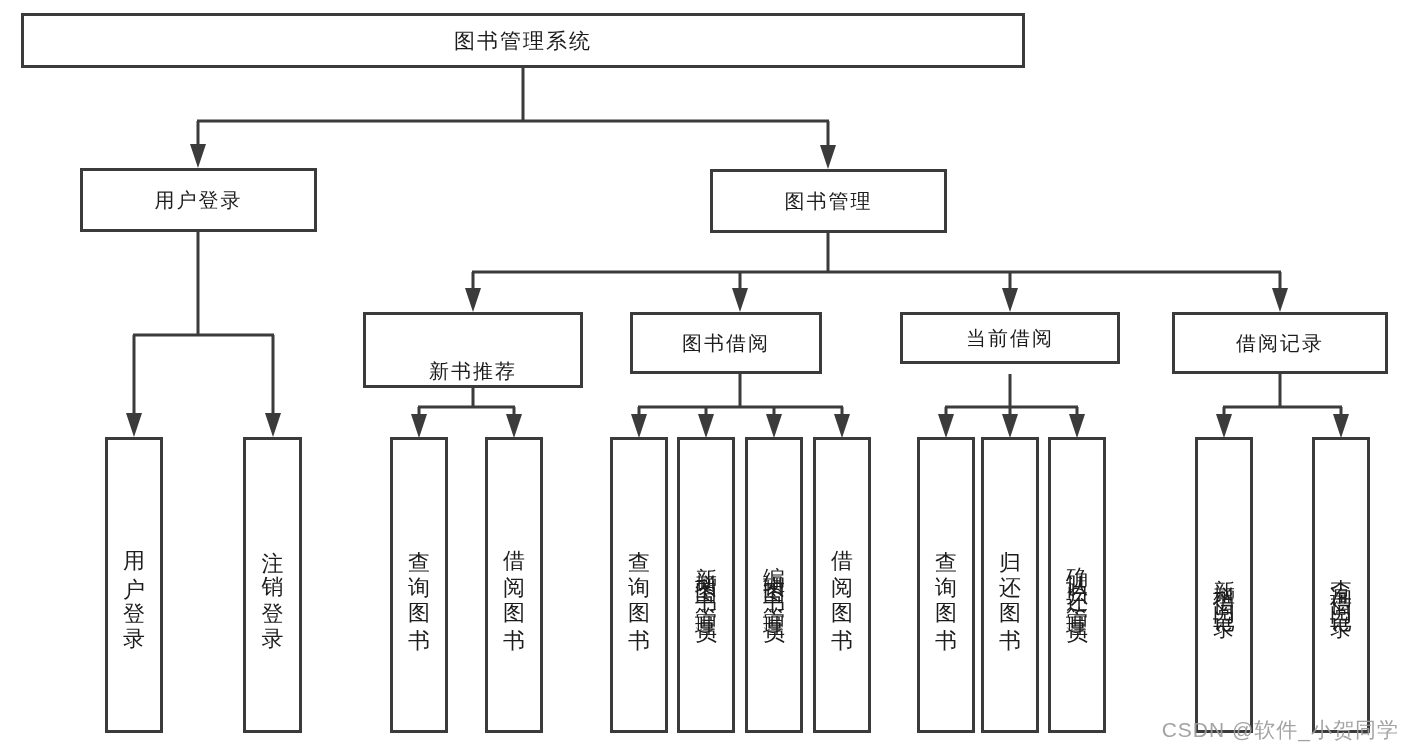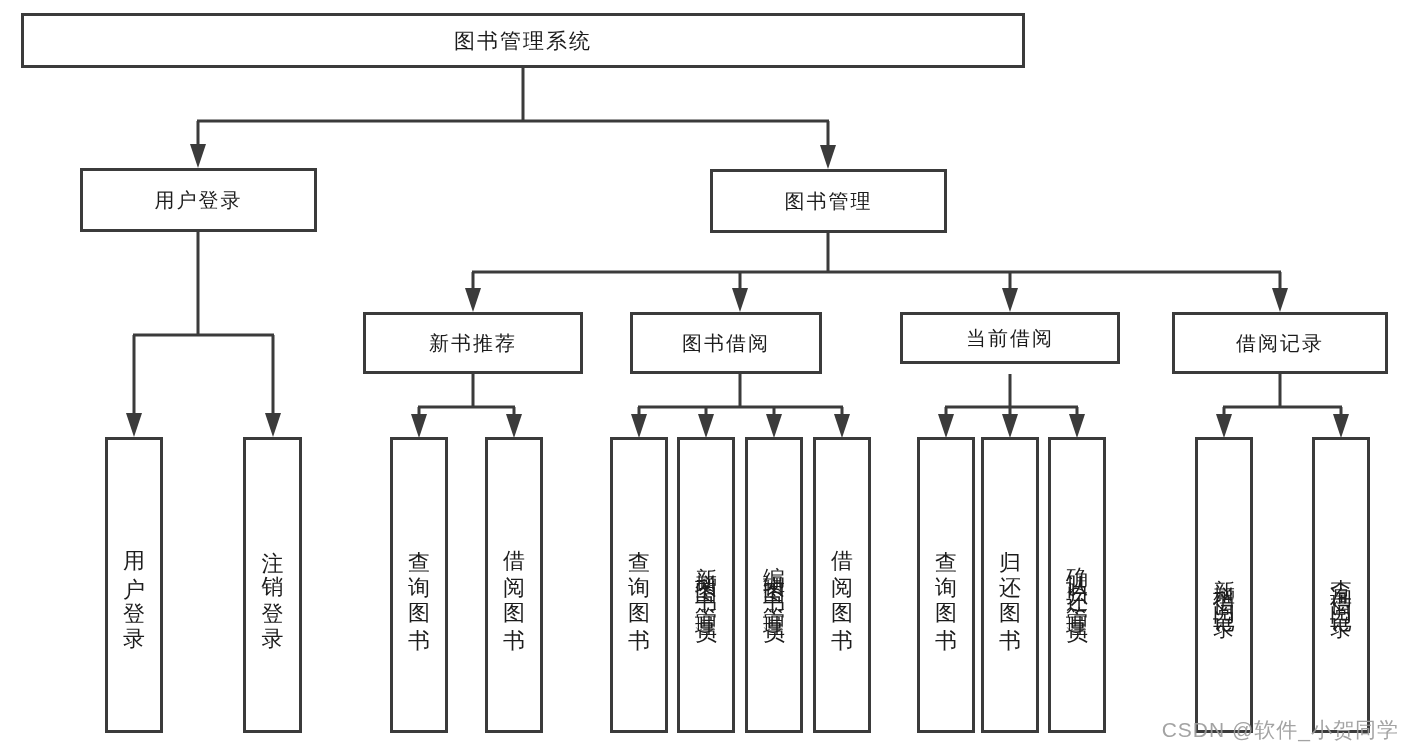--- a/index.html
+++ b/index.html
@@ -79,21 +79,21 @@
     <span>图书管理系统</span>
   </div>
 
   <div class="node h-node" style="left:80px;top:168px;width:237px;height:64px;">
     <span>用户登录</span>
   </div>
   <div class="node h-node" style="left:710px;top:169px;width:237px;height:64px;">
     <span>图书管理</span>
   </div>
 
-  <div class="node h-node" style="left:363px;top:312px;width:220px;height:62px;">
+  <div class="node h-node" style="left:363px;top:312px;width:220px;height:76px;align-items:flex-end;">
     <span>新书推荐</span>
   </div>
   <div class="node h-node" style="left:630px;top:312px;width:192px;height:62px;">
     <span>图书借阅</span>
   </div>
   <div class="node h-node" style="left:900px;top:312px;width:220px;height:52px;">
     <span>当前借阅</span>
   </div>
   <div class="node h-node" style="left:1172px;top:312px;width:216px;height:62px;">
     <span>借阅记录</span>

